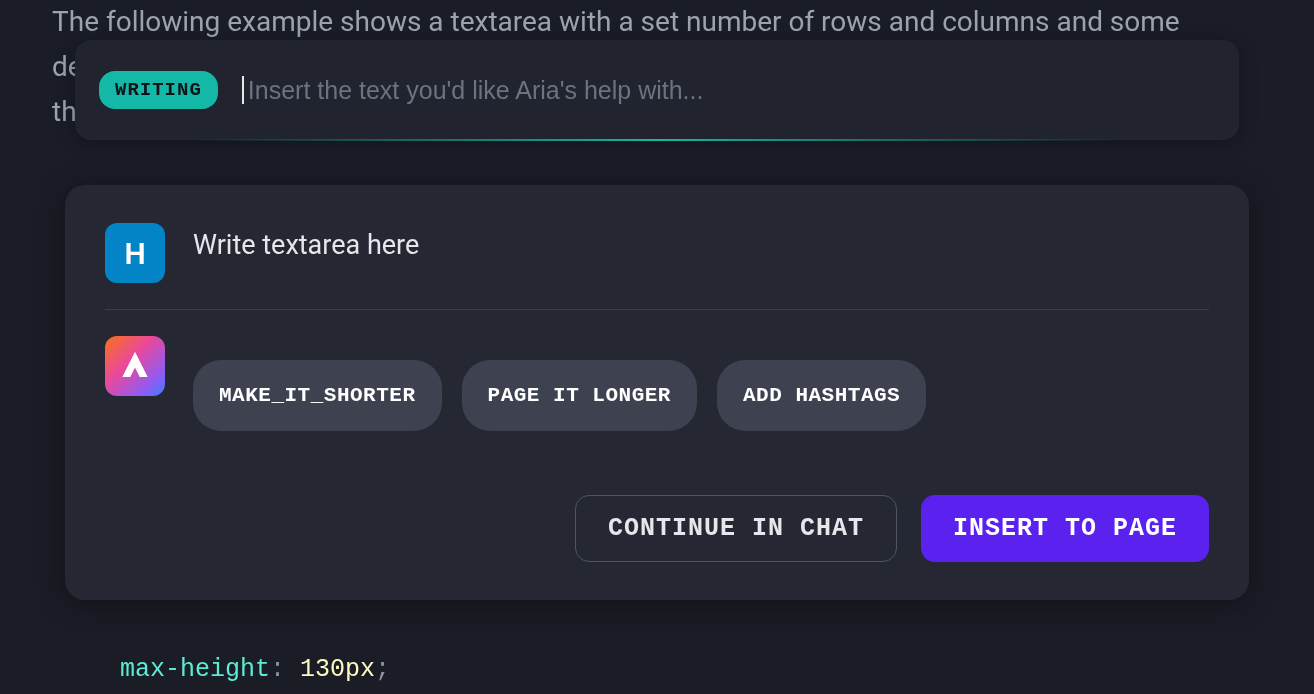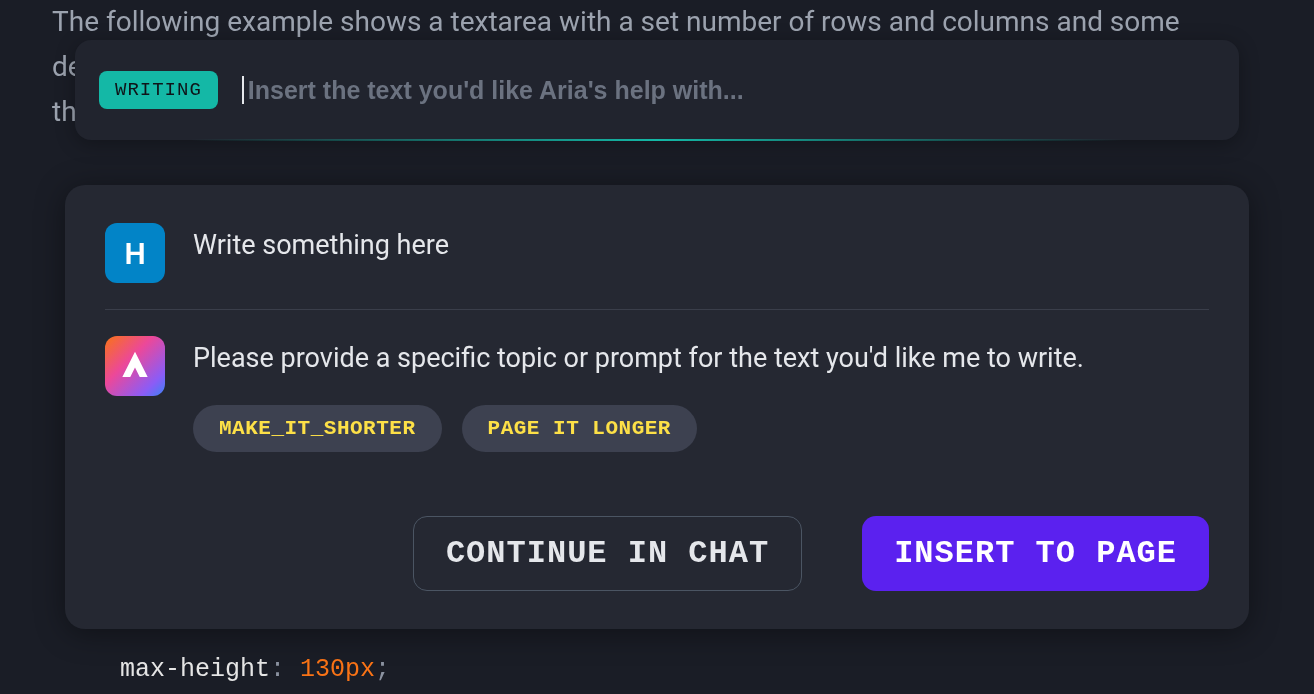--- a/index.html
+++ b/index.html
@@ -31,29 +31,29 @@
     .background-code {
       position: absolute;
       bottom: 10px;
       left: 120px;
       font-family: 'SF Mono', Monaco, 'Courier New', monospace;
       font-size: 25px;
       z-index: 1;
     }
     
     .code-property {
-      color: #e5e5e5;
+      color: #5eead4;
     }
     
     .code-punctuation {
       color: #8b92a0;
     }
     
     .code-value {
-      color: #f97316;
+      color: #fef9c3;
     }
     
     .input-bar {
       position: absolute;
       top: 40px;
       left: 75px;
       right: 75px;
       height: 100px;
       background: #21242e;
       border-radius: 16px;
@@ -73,35 +73,34 @@
       height: 2px;
       background: linear-gradient(90deg, transparent, #14b8a6, transparent);
       border-radius: 2px;
     }
     
     .writing-badge {
       background: #14b8a6;
       color: #0f1419;
       font-family: 'SF Mono', Monaco, 'Courier New', monospace;
       font-size: 19px;
-      font-weight: normal;
+      font-weight: bold;
       padding: 8px 16px;
-      border-radius: 8px;
+      border-radius: 16px;
       letter-spacing: 1px;
       margin-right: 24px;
     }
     
     .input-field {
       flex: 1;
       background: transparent;
       border: none;
       outline: none;
       color: #e5e7eb;
       font-size: 25px;
-      font-weight: bold;
     }
     
     .input-field::placeholder {
       color: #6b7280;
     }
     
     .main-panel {
       position: absolute;
       top: 185px;
       left: 65px;
@@ -163,47 +162,46 @@
     
     .suggestion-chips {
       display: flex;
       gap: 20px;
       margin-top: 24px;
       flex-wrap: wrap;
     }
     
     .chip {
       background: #3d4150;
-      color: #fde047;
+      color: #ffffff;
       font-family: 'SF Mono', Monaco, 'Courier New', monospace;
       font-size: 21px;
       font-weight: bold;
-      padding: 12px 26px;
+      padding: 24px 26px;
       border-radius: 28px;
       border: none;
       cursor: pointer;
       letter-spacing: 0.5px;
     }
     
     .action-buttons {
       display: flex;
       justify-content: flex-end;
       gap: 24px;
       margin-top: 64px;
     }
     
     .btn {
       font-family: 'SF Mono', Monaco, 'Courier New', monospace;
-      font-size: 32px;
+      font-size: 25px;
       font-weight: bold;
       padding: 18px 32px;
       border-radius: 14px;
       cursor: pointer;
       letter-spacing: 1px;
-      margin-left: 36px;
     }
     
     .btn-secondary {
       background: transparent;
       color: #e5e7eb;
       border: 1px solid #4b5563;
     }
     
     .btn-primary {
       background: #5b21ef;
@@ -237,38 +235,38 @@
   <input type="text" class="input-field" placeholder="Insert the text you'd like Aria's help with..." style="">
 </div>
 
 <div class="main-panel">
 
   <div class="message-row">
     <div class="avatar user-avatar">
       <span>H</span>
     </div>
     <div class="message-content">
-      <div>Write something here</div>
+      <div>Write textarea here</div>
     </div>
   </div>
 
   <div class="divider"></div>
 
   <div class="message-row">
     <div class="avatar aria-avatar">
       <svg viewBox="0 0 24 24" fill="none">
         <path d="M12 3 L20 19 L15 19 L12 13 L9 19 L4 19 Z" fill="#ffffff"></path>
       </svg>
     </div>
     <div class="message-content">
-      <div>Please provide a specific topic or prompt for the text you'd like me to write.</div>
 
       <div class="suggestion-chips">
         <button class="chip">MAKE_IT_SHORTER</button>
         <button class="chip">PAGE IT LONGER</button>
+        <button class="chip">ADD HASHTAGS</button>
       </div>
     </div>
   </div>
 
   <div class="action-buttons">
     <button class="btn btn-secondary">CONTINUE IN CHAT</button>
     <button class="btn btn-primary">INSERT TO PAGE</button>
   </div>
 
 </div>

